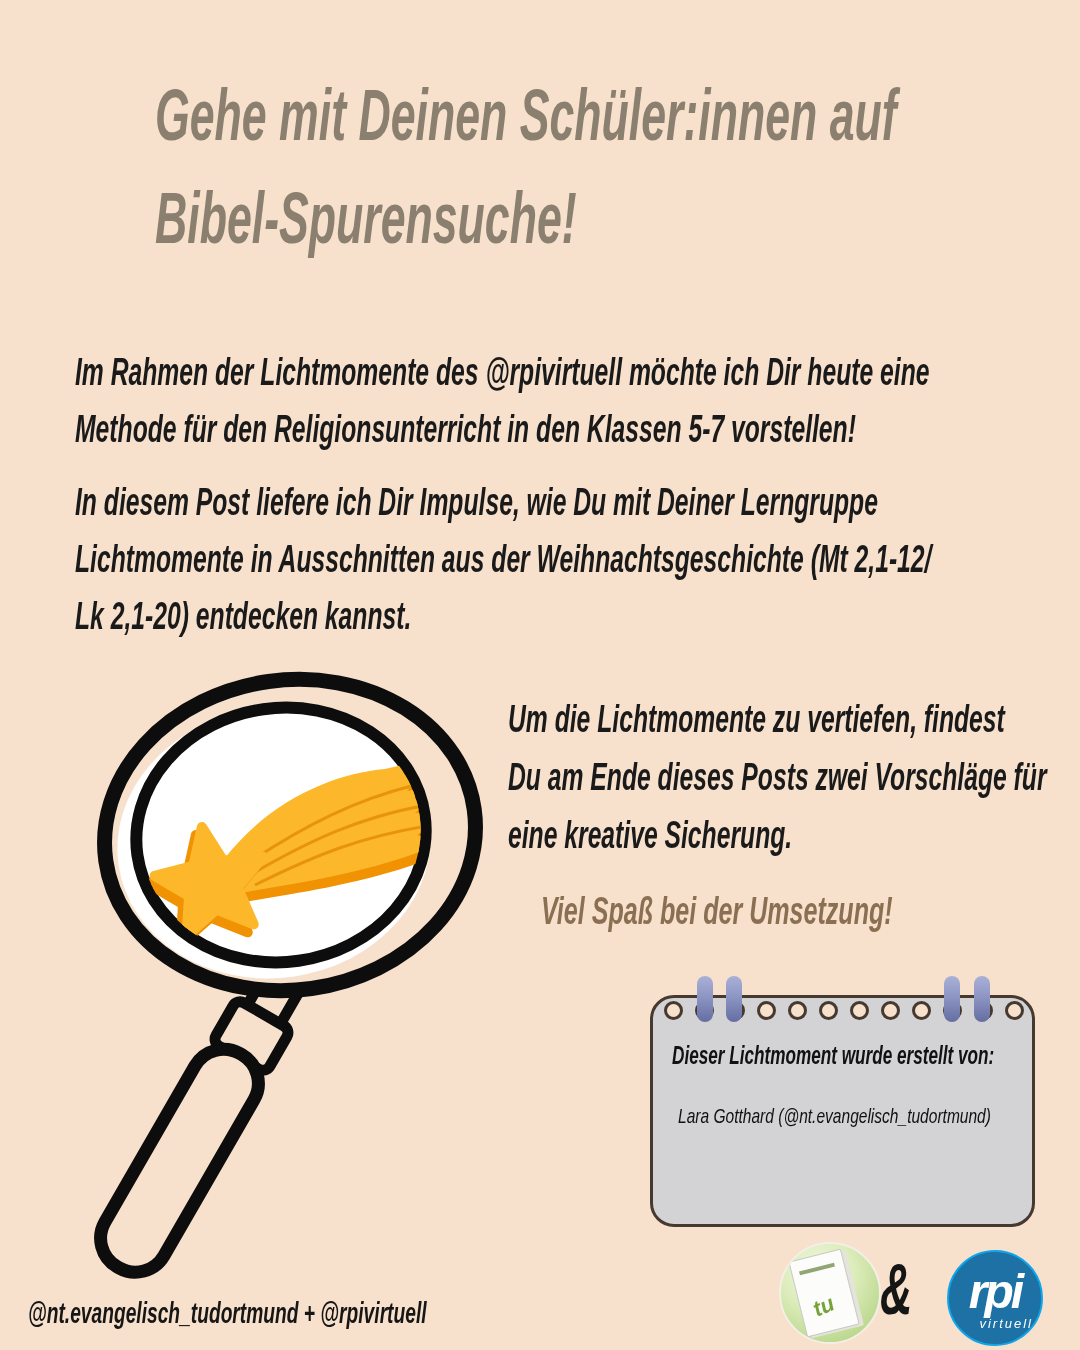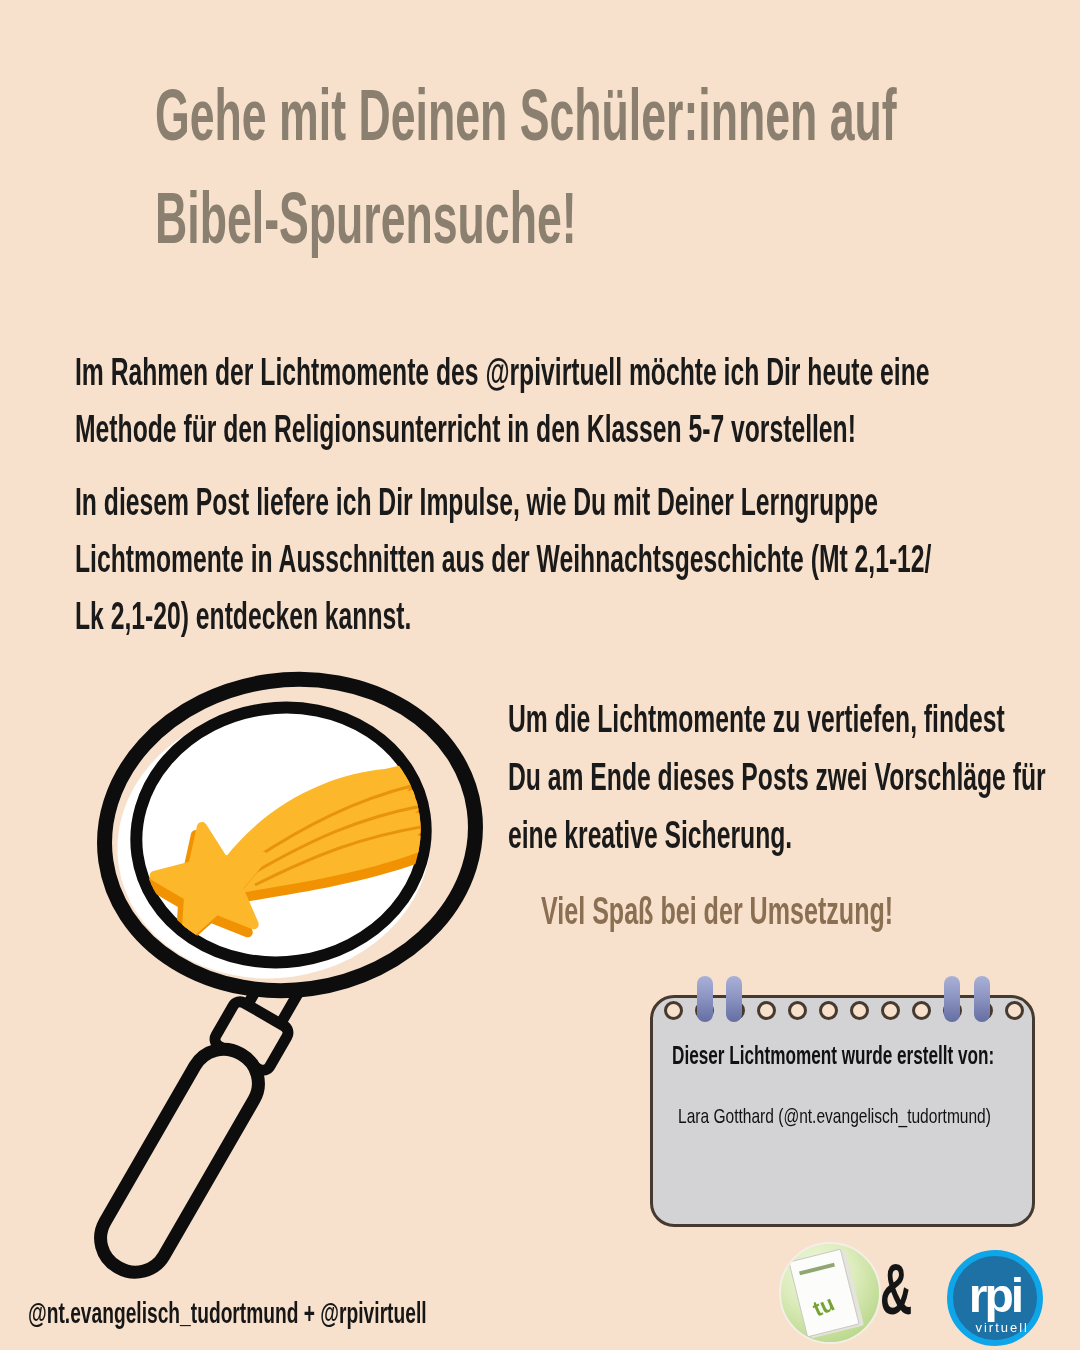--- a/index.html
+++ b/index.html
@@ -1,18 +1,18 @@
 <!DOCTYPE html>
 <html><head>
 <meta charset="utf-8">
 <style>
   html,body{margin:0;padding:0;background:#f8e1cc;}
   #canvas{
     position:relative;width:1080px;height:1350px;background:#f8e1cc;
-    overflow:hidden;font-family:"Liberation Sans","DejaVu Sans",sans-serif;
+    overflow:hidden;font-family:"Liberation Sans","DejaVu Sans",sans-serif;font-style:italic;
   }
   .cond{transform-origin:0 0;white-space:nowrap;position:absolute;}
   
   .title{left:155px;top:64px;font-size:72px;font-weight:700;color:#8b8070;
          line-height:103px;transform:scaleX(0.62);}
   
   .body-block{font-size:38px;font-weight:700;color:#1a1a1a;line-height:57px;
               transform:scaleX(0.65);}
   .p1{left:75px;top:344px;}
   .p2{left:75px;top:474px;}
@@ -37,21 +37,21 @@
   .tu-circle{position:absolute;left:779px;top:1242px;width:102px;height:102px;border-radius:50%;
              overflow:hidden;border:2px solid #f3efe6;box-sizing:border-box;
              background:radial-gradient(circle at 38% 30%,#f4f9e6 0%,#dcecbb 40%,#a9cd74 100%);}
   .tu-book{position:absolute;left:16px;top:10px;width:52px;height:76px;background:#fcfcfa;
            border:1px solid #c9c9c1;border-radius:2px;transform:rotate(-14deg);
            box-shadow:4px 2px 0 #e4e4dc;}
   .tu-book-line{position:absolute;left:7px;top:11px;width:36px;height:4px;background:#6c8a46;opacity:.75;}
   .tu-text{position:absolute;left:12px;top:38px;font-size:22px;font-weight:700;color:#76a337;
            transform:rotate(-10deg);}
   .rpi-circle{position:absolute;left:947px;top:1250px;width:96px;height:96px;border-radius:50%;
-              background:#1d71a5;border:6px solid #0ea5e9;box-sizing:border-box;}
+              background:#1d71a5;border:2px solid #0ea5e9;box-sizing:border-box;}
   .rpi-text{position:absolute;left:0;right:0;top:12px;text-align:center;font-size:48px;
             font-weight:700;color:#ffffff;letter-spacing:-3px;}
   .rpi-sub{position:absolute;right:8px;top:64px;font-size:13px;letter-spacing:2px;color:#ffffff;}
   .magnifier{position:absolute;left:50px;top:660px;}
 </style>
 </head>
 <body>
 
 <div id="canvas">
 

